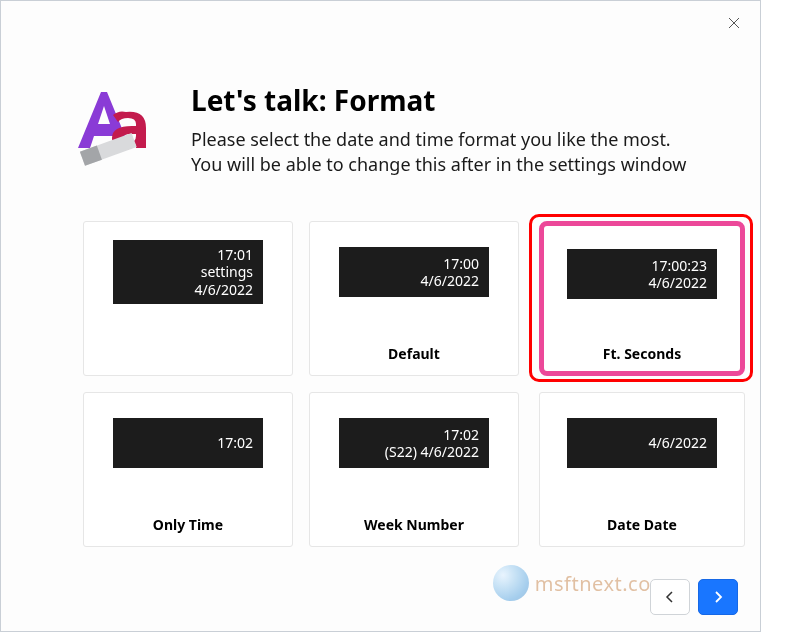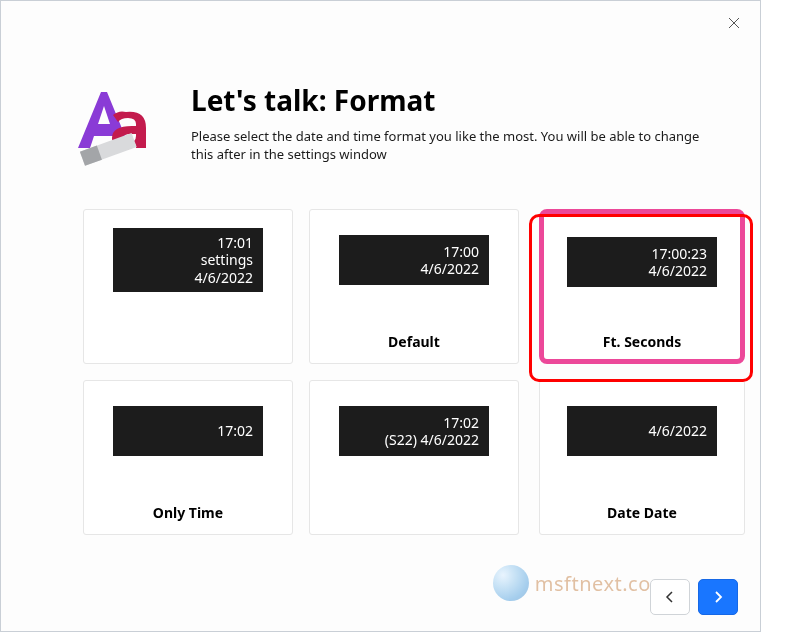--- a/index.html
+++ b/index.html
@@ -44,27 +44,27 @@
     }
     .logo svg { width: 100px; height: 100px; }
     .title-block { padding-top: 2px; }
     .title {
       font-size: 28px;
       font-weight: 700;
       color: #000;
       margin-bottom: 8px;
     }
     .subtitle {
-      font-size: 13px;
+      font-size: 18px;
       color: #1a1a1a;
       line-height: 1.4;
     }
     .grid {
       position: absolute;
-      top: 208px;
+      top: 220px;
       left: 82px;
       right: 58px;
       display: grid;
       grid-template-columns: repeat(3, 210px);
       grid-template-rows: 155px 155px;
       column-gap: 16px;
       row-gap: 16px;
     }
     
     .grid > :nth-child(3n){
@@ -242,20 +242,21 @@
       <div class="card-label">Only Time</div>
     </div>
 
     <div class="card">
       <div class="preview-wrap">
         <div class="preview">
           <span class="line">17:02</span>
           <span class="line">(S22) 4/6/2022</span>
         </div>
       </div>
+      <div class="card-label">Week Number</div>
     </div>
 
     <div class="card">
       <div class="preview-wrap">
         <div class="preview">
           <span class="line">4/6/2022</span>
         </div>
       </div>
       <div class="card-label">Date Date</div>
     </div>

